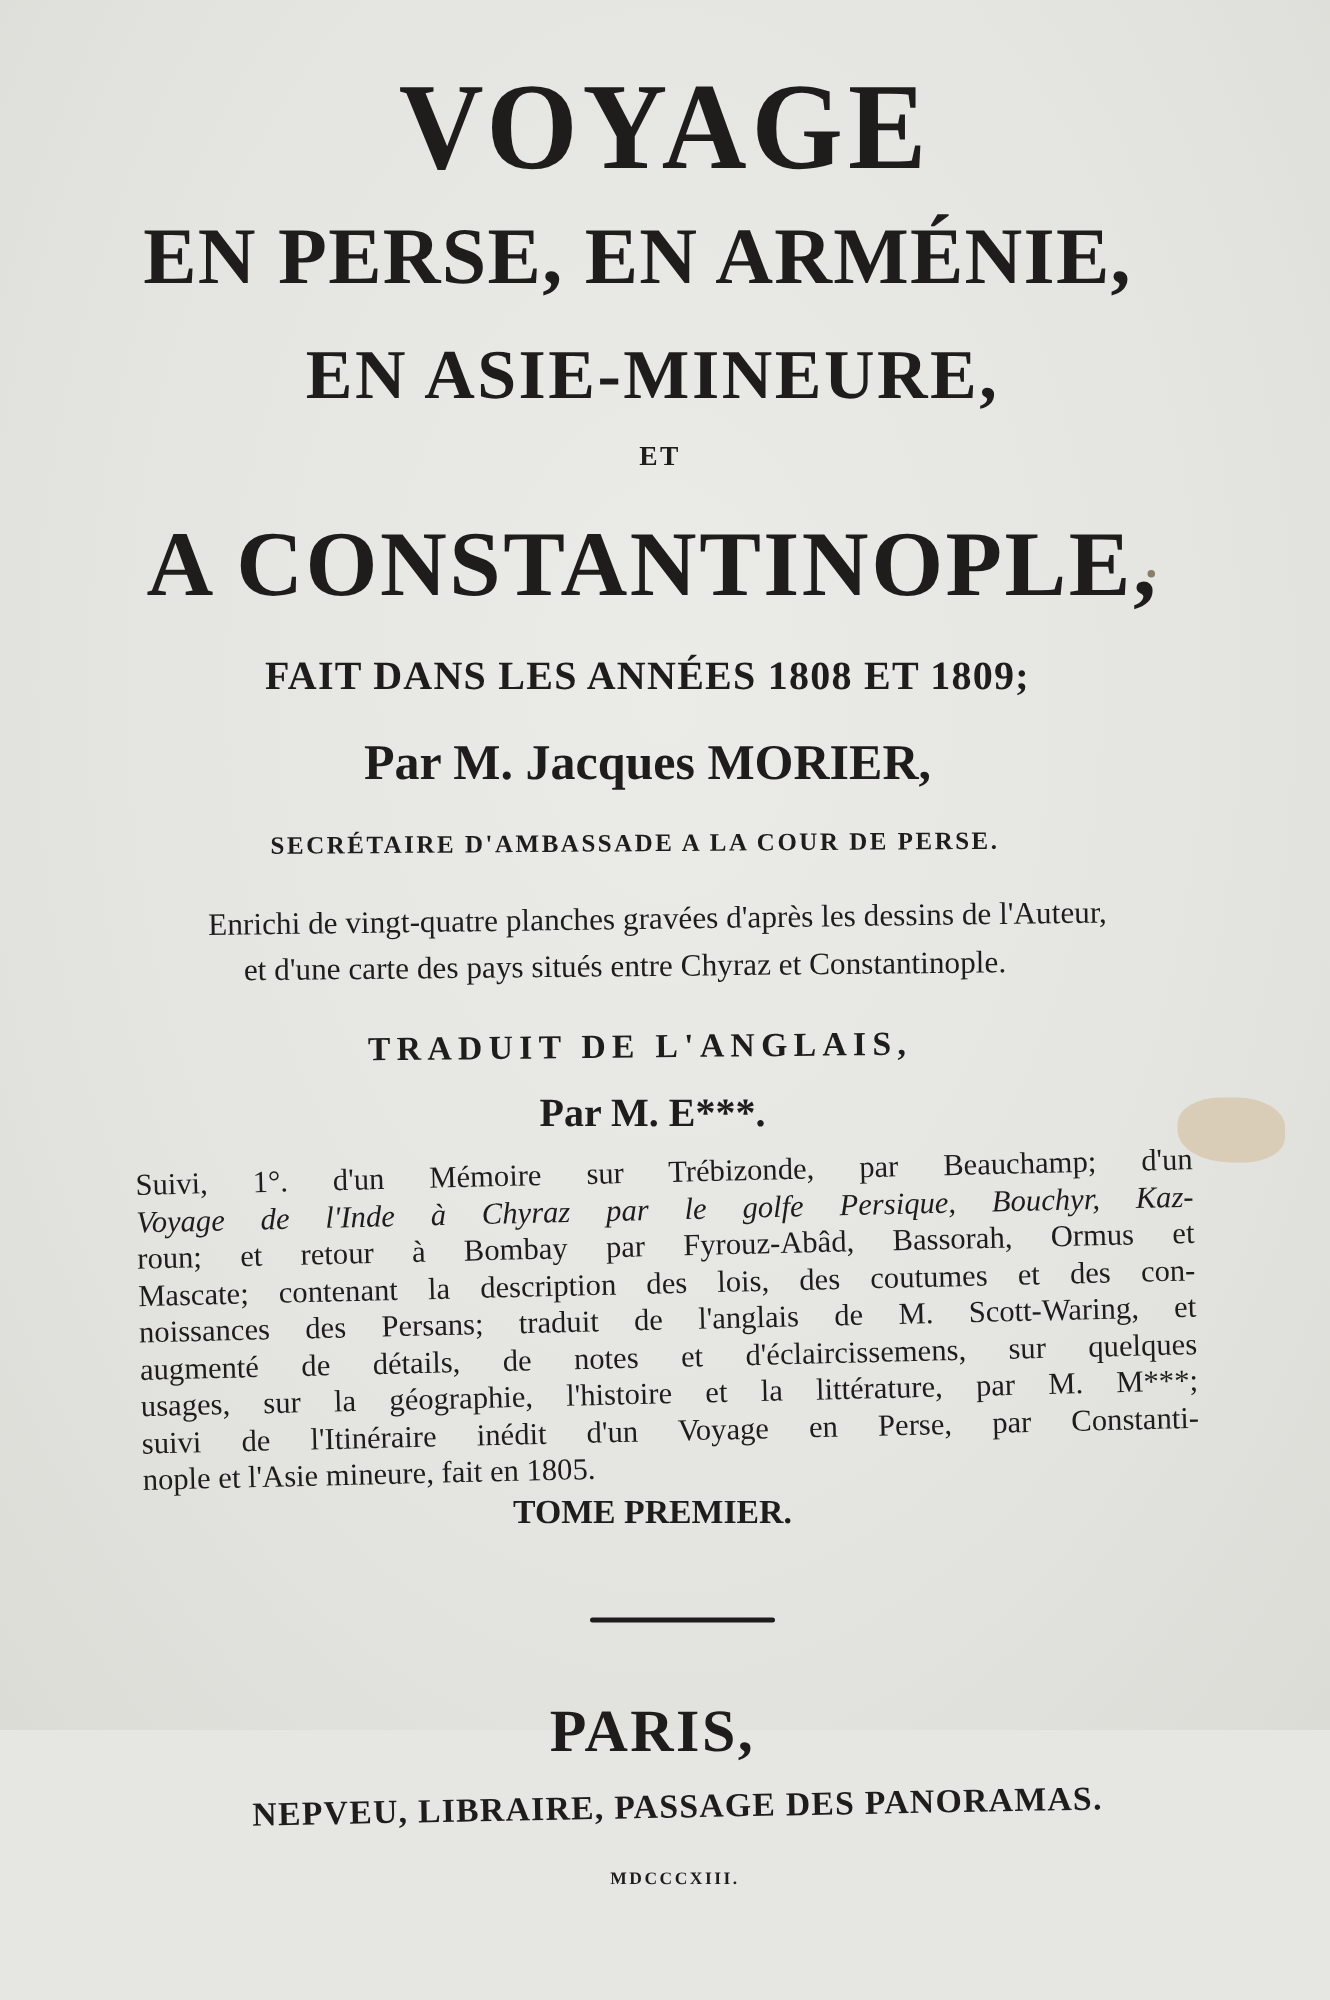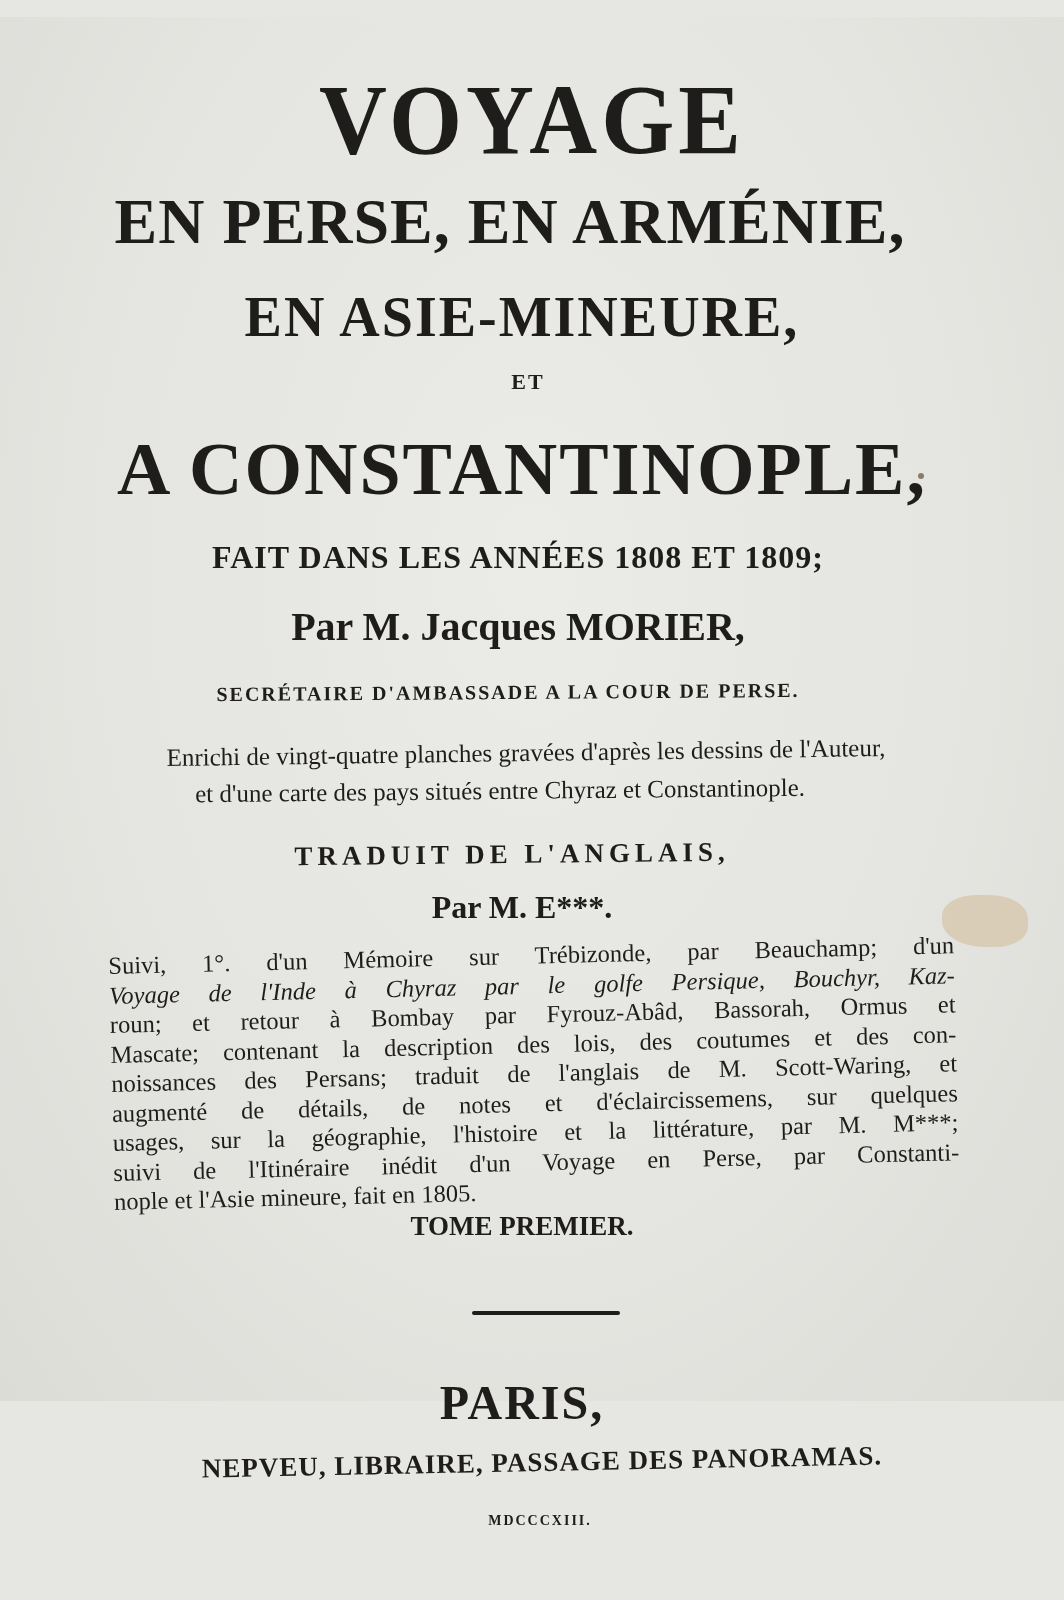--- a/index.html
+++ b/index.html
@@ -4,21 +4,21 @@
 <style>
   html, body { margin: 0; padding: 0; }
   body {
     width: 1064px; height: 1600px; overflow: hidden;
     background: #e6e6e3;
     font-family: "Liberation Serif", "DejaVu Serif", serif;
     color: #1f1d1b;
     position: relative;
   }
   .page {
-    position: absolute; left: 0; top: 17px; width: 1064px; height: 1384px;
+    position: absolute; left: 0; top: 0; width: 1064px; height: 1384px;
     background: radial-gradient(ellipse at 50% 40%, #ebebe8 0%, #e4e4e0 60%, #dcdcd7 100%);
     text-decoration: underline;
   }
   .line { position: absolute; left: 0; width: 1064px; text-align: center; white-space: nowrap; }
   .title-main { top: 48px; font-size: 94px; font-weight: bold; letter-spacing: 4px; transform: scaleY(1.05); }
   .title-2 { top: 168px; font-size: 64px; font-weight: bold; letter-spacing: 1px; left: -22px; }
   .title-3 { top: 268px; font-size: 56px; font-weight: bold; letter-spacing: 2px; left: -10px; }
   .et { top: 352px; font-size: 22px; font-weight: bold; letter-spacing: 2px; left: -4px; }
   .title-4 { top: 410px; font-size: 74px; font-weight: bold; letter-spacing: 2px; left: -10px; }
   .years { top: 522px; font-size: 32px; font-weight: bold; letter-spacing: 1px; left: -14px; }

